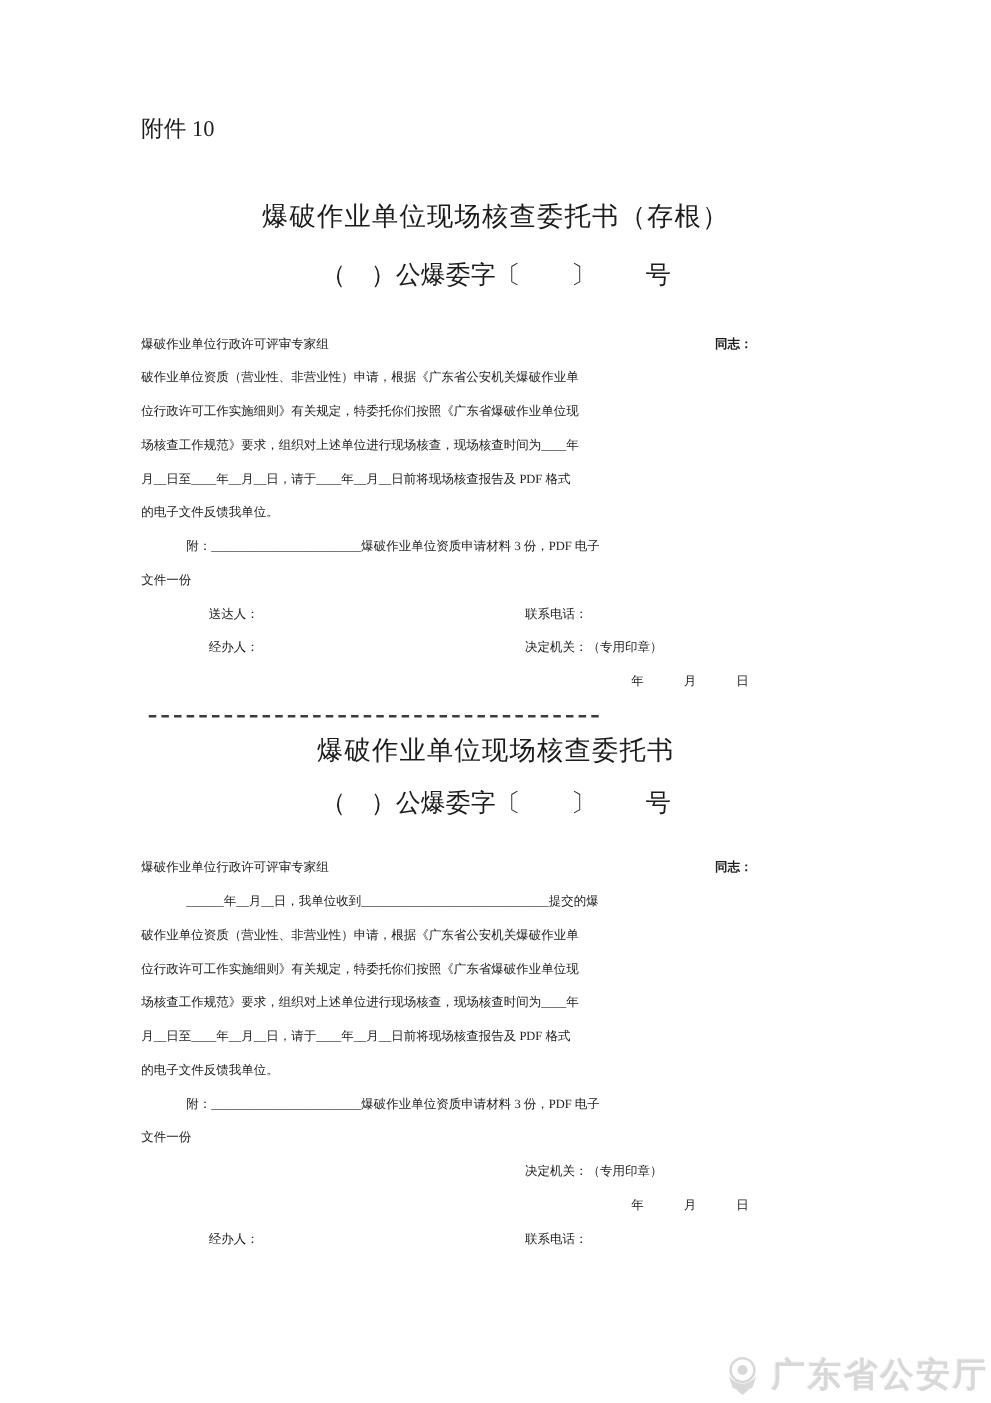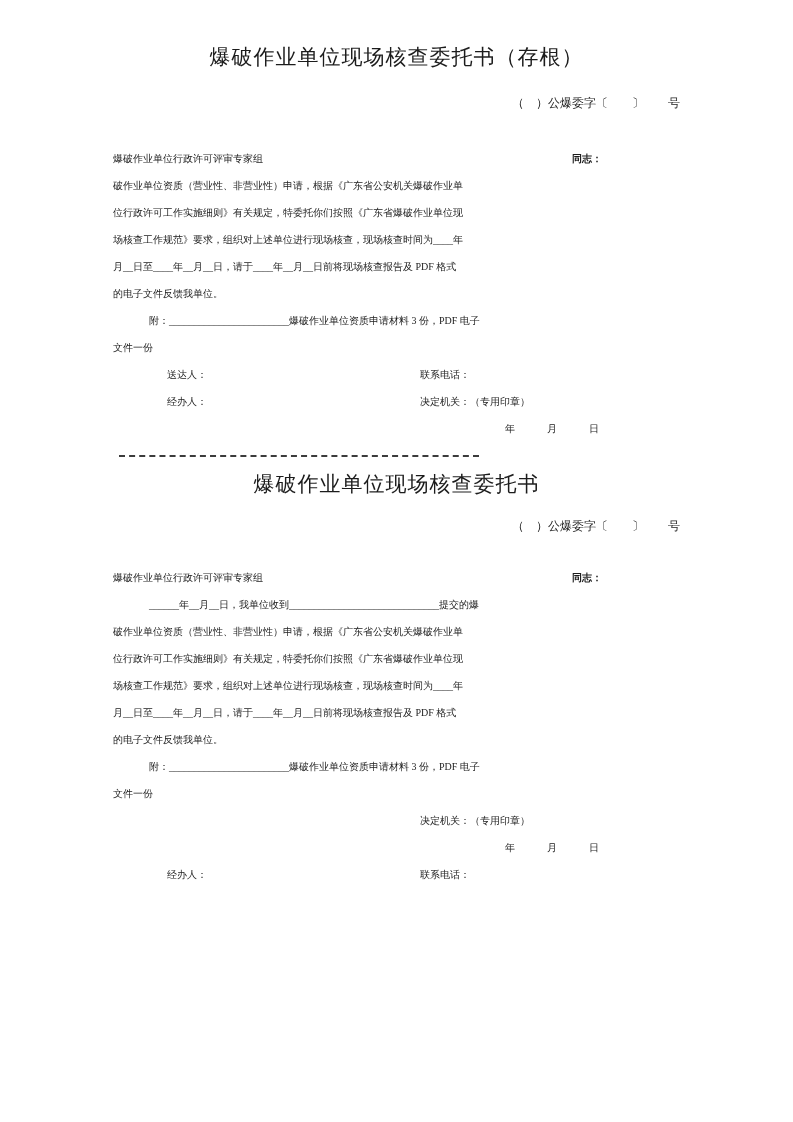--- a/index.html
+++ b/index.html
@@ -25,22 +25,22 @@
     margin-top:42px;
     text-align:center;
     font-size:21px;
     line-height:30px;
     font-weight:normal;
     font-family:"Liberation Sans","DejaVu Sans",sans-serif;
     letter-spacing:1px;
   }
   .doc-number {
     margin-top:18px;
-    text-align:right;
-    font-size:12px;
+    text-align:center;
+    font-size:20px;
     line-height:27px;
   }
   .body-block {
     margin-top:28px;
     font-size:10px;
     line-height:27px;
   }
   .line { white-space:nowrap; }
   .indent { text-indent:36px; }
   .addr { display:flex; }
@@ -73,20 +73,21 @@
     text-shadow:1px 1px 0 #ffffff, -1px -1px 1px #f2f2f2;
     user-select:none;
   }
 </style>
 </head>
 <body>
 
 <div class="page">
   <div class="content">
 
+    <div class="attachment-label">附件 10</div>
 
     <section>
       <div class="doc-title">爆破作业单位现场核查委托书（存根）</div>
       <div class="doc-number">（　）公爆委字〔　　〕　　号</div>
 
       <div class="body-block">
         <div class="line addr">
           <span>爆破作业单位行政许可评审专家组</span>
           <span class="addr-right">同志：</span>
         </div>
@@ -139,13 +140,22 @@
           <span class="sig-date">年　　月　　日</span>
         </div>
         <div class="sig-row">
           <span class="sig-col1">经办人：</span>
           <span class="sig-col2">联系电话：</span>
         </div>
       </div>
     </section>
   </div>
 
+  <div class="footer">
+    <svg width="36" height="36" viewBox="0 0 36 36" aria-hidden="true">
+      <circle cx="18" cy="14" r="9.5" fill="none" stroke="#d8d8d8" stroke-width="2"></circle>
+      <circle cx="18" cy="14" r="4" fill="#d8d8d8"></circle>
+      <path d="M7 19 Q18 31 29 19 L26 28 Q18 33 10 28 Z" fill="#d8d8d8"></path>
+      <path d="M13 30 L18 27 L23 30 L18 34 Z" fill="#d8d8d8"></path>
+    </svg>
+    <span>广东省公安厅</span>
+  </div>
 </div>
 
 </body></html>

